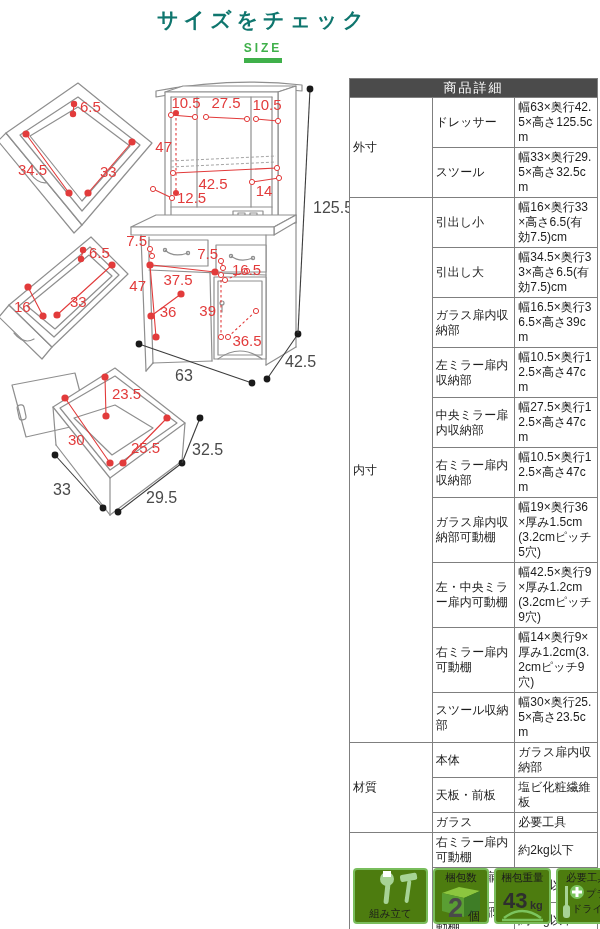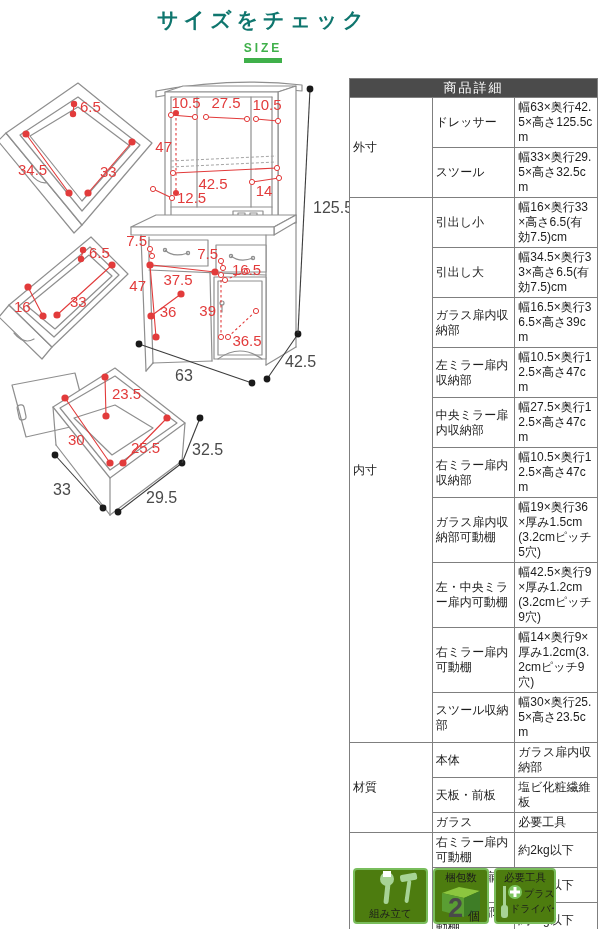--- a/index.html
+++ b/index.html
@@ -357,20 +357,29 @@
       <div class="lb top">梱包数</div>
       <svg width="52" height="38" viewBox="0 0 52 38">
         <polygon points="7,9 24,3 45,7 29,14" fill="#8cc63f"></polygon>
         <polygon points="7,9 29,14 29,33 7,27" fill="#5a9e33"></polygon>
         <polygon points="29,14 45,7 45,26 29,33" fill="#3e7d26"></polygon>
         <text x="13" y="33" font-size="27" font-weight="bold" fill="#4a4a4a">2</text>
         <text x="33" y="36" font-size="12" fill="#1c1c1c">個</text>
       </svg>
     </div>
 
+    <div class="badge b3">
+      <div class="lb top">梱包重量</div>
+      <svg width="53" height="38" viewBox="0 0 53 38">
+        <path d="M8,34 Q26,20 45,34" fill="none" stroke="#7cc45e" stroke-width="2.5"></path>
+        <line x1="6" y1="36" x2="47" y2="36" stroke="#7cc45e" stroke-width="2.5"></line>
+        <text x="7" y="24" font-size="22" font-weight="bold" fill="#2e2e2e">43</text>
+        <text x="34" y="25" font-size="11" font-weight="bold" fill="#2e2e2e">kg</text>
+      </svg>
+    </div>
 
     <div class="badge b4">
       <div class="lb top">必要工具</div>
       <svg width="58" height="38" viewBox="0 0 58 38">
         <rect x="7" y="2" width="3" height="20" fill="#a7d395"></rect>
         <rect x="5" y="21" width="7" height="13" rx="3" fill="#a7d395"></rect>
         <circle cx="19" cy="8" r="7" fill="#7cc45e"></circle>
         <rect x="17.5" y="3" width="3" height="10" fill="#ffffff"></rect>
         <rect x="14" y="6.5" width="10" height="3" fill="#ffffff"></rect>
         <text x="28" y="13" font-size="10" fill="#1c1c1c">プラス</text>

